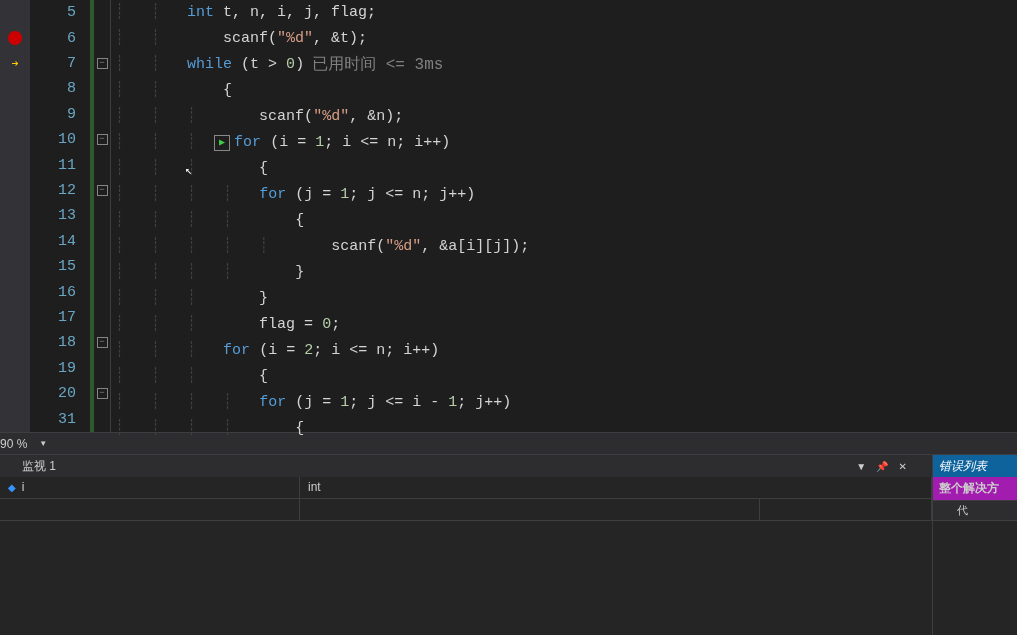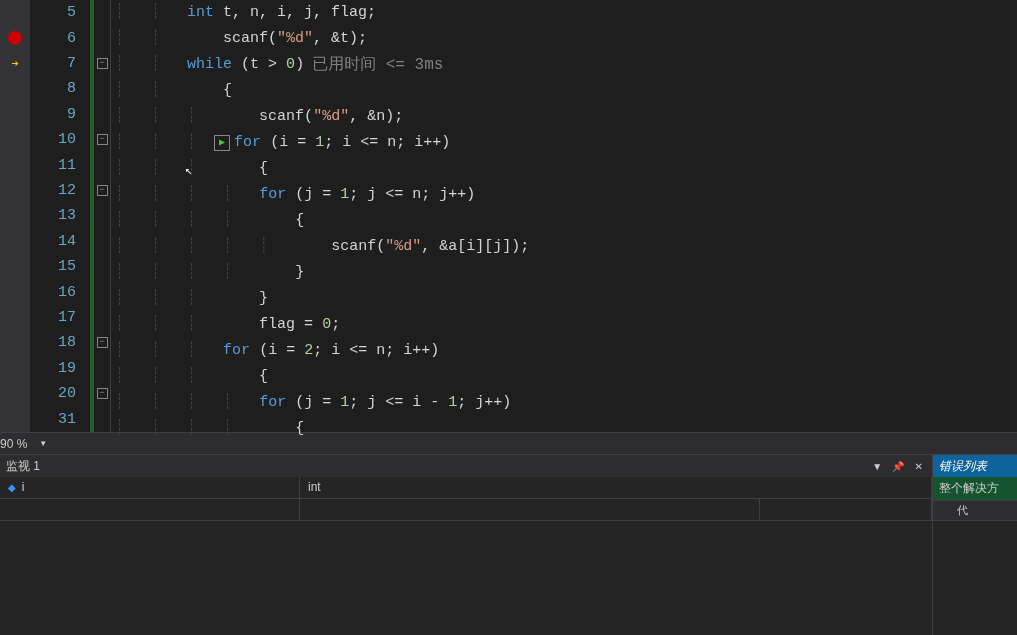--- a/index.html
+++ b/index.html
@@ -153,21 +153,21 @@
       border-top: 1px solid #3e3e42;
       display: flex;
       flex-direction: column;
       font-family: 'Segoe UI', sans-serif;
     }
     .panel-title {
       height: 22px;
       background: #2d2d30;
       display: flex;
       align-items: center;
-      padding: 0 6px;
+      padding: 0 22px;
       font-size: 12px;
       color: #ccc;
       justify-content: space-between;
     }
     .panel-icons {
       display: flex;
       gap: 4px;
       align-items: center;
     }
     .panel-icon {
@@ -221,26 +221,27 @@
       height: 22px;
       background: #0e639c;
       display: flex;
       align-items: center;
       padding: 0 6px;
       color: #fff;
       font-style: italic;
     }
     .error-toolbar {
       height: 24px;
-      background: #14532d;
+      background: #a21caf;
       display: flex;
       align-items: center;
       padding: 0 6px;
       border-bottom: 1px solid #3e3e42;
       white-space: nowrap;
+      font-weight: bold;
     }
     .error-header {
       height: 20px;
       background: #2d2d30;
       display: flex;
       align-items: center;
       padding: 0 6px;
       border-bottom: 1px solid #3e3e42;
       white-space: nowrap;
     }

